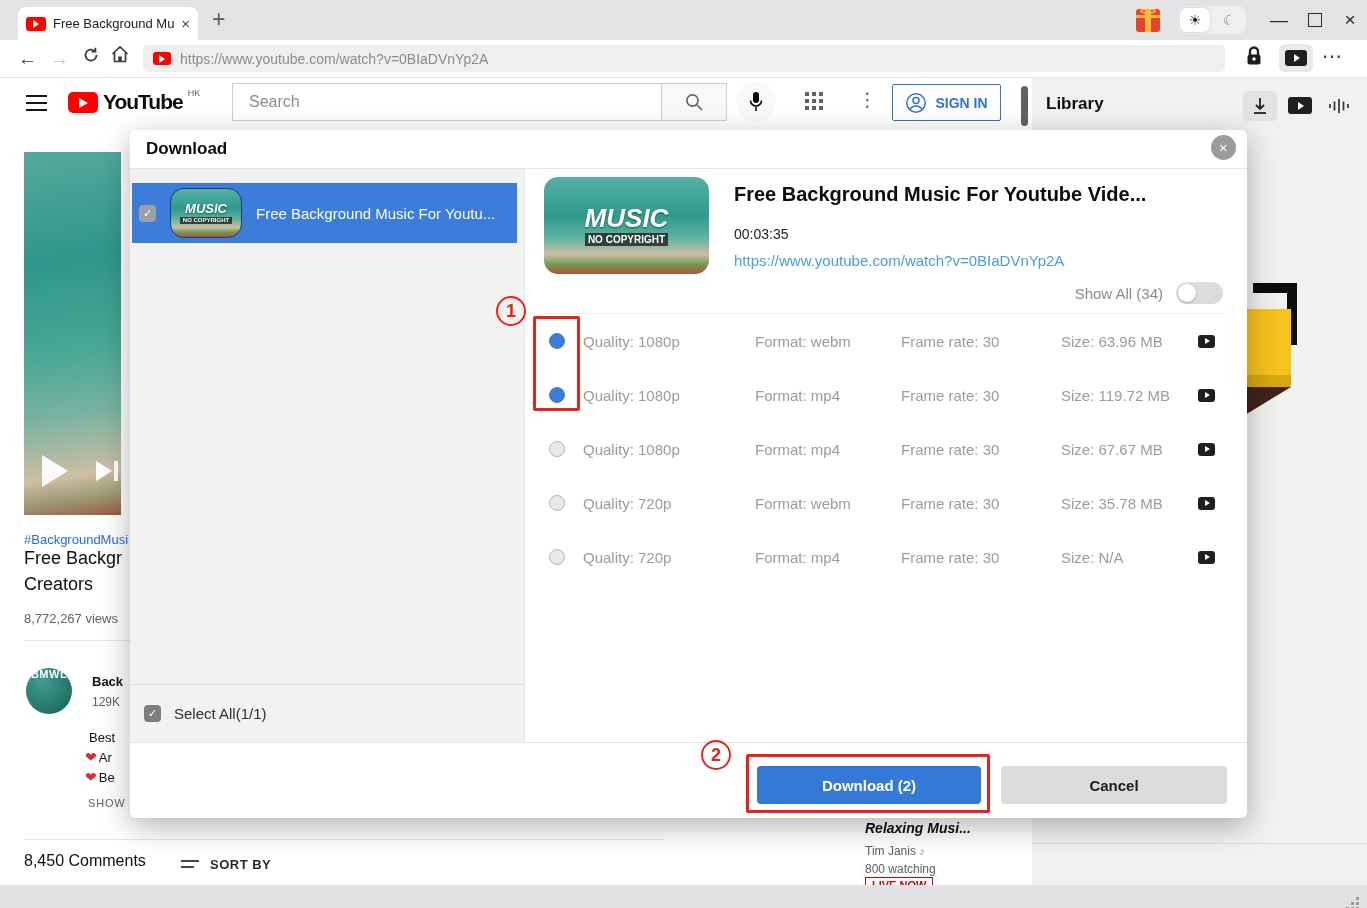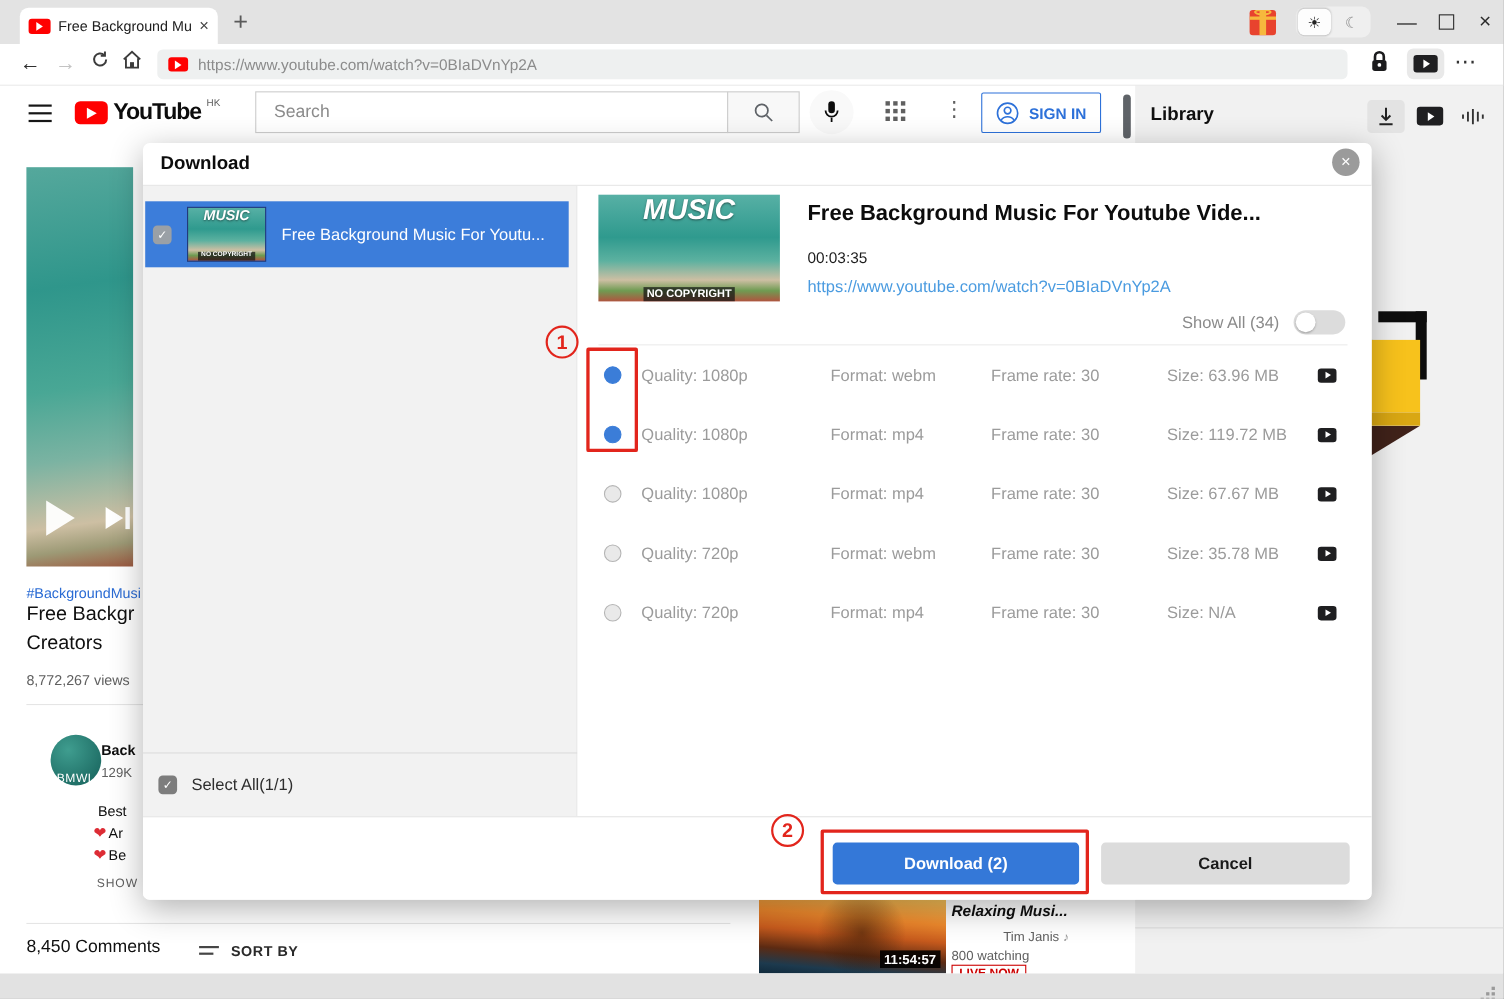--- a/index.html
+++ b/index.html
@@ -68,37 +68,37 @@
       background:linear-gradient(172deg,#55a89c 0%,#2f968b 30%,#49a795 55%,#7bb3a2 72%,#cdbfa3 88%,#9d9a76 94%,#9c5a41 100%);}
   .pl-play{position:absolute;left:18px;bottom:28px;border-left:26px solid #fff;border-top:16px solid transparent;border-bottom:16px solid transparent;opacity:.95;}
   .pl-next{position:absolute;left:72px;bottom:34px;display:flex;align-items:center;}
   .pl-next::before{content:'';border-left:16px solid #fff;border-top:10px solid transparent;border-bottom:10px solid transparent;}
   .pl-next::after{content:'';width:4px;height:20px;background:#fff;margin-left:2px;}
   .hashtag{position:absolute;left:24px;top:454px;font-size:13px;color:#2a6bd4;white-space:nowrap;}
   .vtitle{position:absolute;left:24px;font-size:18px;color:#0f0f0f;white-space:nowrap;}
   .views{position:absolute;left:24px;top:533px;font-size:13px;color:#606060;white-space:nowrap;}
   .divline{position:absolute;background:#e5e5e5;height:1px;}
   .avatar{position:absolute;left:26px;top:590px;width:46px;height:46px;border-radius:50%;
-      background:radial-gradient(circle at 35% 30%,#3f9d8f,#1f6e66 75%);display:flex;align-items:flex-end;justify-content:center;
-      color:#fff;font-weight:400;font-size:11px;letter-spacing:.5px;margin-left:20px;}
+      background:radial-gradient(circle at 35% 30%,#3f9d8f,#1f6e66 75%);display:flex;align-items:flex-start;justify-content:center;
+      color:#fff;font-weight:700;font-size:11px;letter-spacing:.5px;}
   .chname{position:absolute;left:92px;top:596px;font-size:13px;font-weight:700;color:#0f0f0f;white-space:nowrap;}
   .chsubs{position:absolute;left:92px;top:617px;font-size:12px;color:#606060;white-space:nowrap;}
   .cmt{position:absolute;left:85px;font-size:13px;color:#0f0f0f;white-space:nowrap;display:flex;align-items:center;gap:2px;}
   .heart{color:#dd2c35;font-size:14px;}
   .showmore{position:absolute;left:88px;top:719px;font-size:11px;color:#606060;letter-spacing:.8px;white-space:nowrap;}
   .ccount{position:absolute;left:24px;top:774px;font-size:16px;color:#0f0f0f;white-space:nowrap;}
   .sorticon{position:absolute;left:181px;top:782px;}
   .sorticon i{display:block;height:2px;background:#454545;margin-bottom:4px;}
   .sortby{position:absolute;left:210px;top:779px;font-size:13px;font-weight:600;color:#2a2a2a;letter-spacing:.5px;}
   .sgthumb{position:absolute;left:690px;top:740px;width:170px;height:67px;overflow:hidden;
       background:radial-gradient(circle at 55% 45%,rgba(40,20,5,.55),transparent 40%),
                  linear-gradient(185deg,#f6c35a 0%,#ef8a2d 28%,#c65a1d 48%,#5c2a12 70%,#1d3a4e 88%,#102a3c 100%);}
   .sgdur{position:absolute;right:5px;bottom:5px;background:rgba(0,0,0,.88);color:#fff;font-size:12px;font-weight:700;padding:1px 4px;}
   .sgtitle{position:absolute;left:865px;top:742px;font-size:14px;font-weight:700;color:#0f0f0f;white-space:nowrap;font-style:italic;}
-  .sgch{position:absolute;left:865px;top:766px;font-size:12px;color:#606060;white-space:nowrap;margin-left:47px;}
+  .sgch{position:absolute;left:865px;top:766px;font-size:12px;color:#606060;white-space:nowrap;}
   .note{color:#909090;font-size:11px;}
   .sgwatch{position:absolute;left:865px;top:784px;font-size:12px;color:#606060;white-space:nowrap;}
   .sglive{position:absolute;left:865px;top:799px;border:1px solid #c00;color:#c00;font-size:11px;font-weight:700;padding:1px 6px;white-space:nowrap;}
   
   .libpanel{position:absolute;left:1032px;top:78px;width:335px;height:807px;background:#f1f1f1;}
   .libtitle{position:absolute;left:14px;top:16px;font-size:17px;font-weight:700;color:#0f0f0f;}
   .lib-dl{position:absolute;left:211px;top:13px;width:34px;height:30px;background:#e3e3e3;border-radius:4px;display:flex;align-items:center;justify-content:center;}
   .lib-vid{position:absolute;left:256px;top:19px;width:24px;height:17px;}
   .lib-wave{position:absolute;left:296px;top:20px;}
   .libdiv{position:absolute;left:0;top:765px;width:335px;height:1px;background:#dcdcdc;}
@@ -120,21 +120,21 @@
   .dlg-title{position:absolute;left:16px;top:9px;font-size:17px;font-weight:700;color:#0c0c0c;}
   .dlg-close{position:absolute;left:1081px;top:5px;width:25px;height:25px;border-radius:50%;background:#9b9b9b;color:#fff;
              font-size:15px;display:flex;align-items:center;justify-content:center;cursor:pointer;}
   .dlg-hdiv{position:absolute;left:0;top:38px;width:1117px;height:1px;background:#e5e5e5;}
   .dlg-left{position:absolute;left:0;top:39px;width:395px;height:573px;background:#f2f2f2;border-right:1px solid #e6e6e6;box-sizing:border-box;}
   .sel-row{position:absolute;left:2px;top:14px;width:385px;height:60px;background:var(--sel-blue);display:flex;align-items:center;}
   .cb{width:17px;height:17px;border-radius:4px;display:flex;align-items:center;justify-content:center;color:#fff;font-size:11px;flex:0 0 auto;}
   .cb1{background:#9aa0a6;margin:0 14px 0 7px;}
   .cb2{background:#7d7d7d;margin-right:13px;}
   .thumb-art{background:linear-gradient(180deg,#57b0a5 0%,#2f9a8e 40%,#5cb1a0 62%,#cdbfa3 80%,#6f9b52 90%,#b0543f 100%);
-             display:flex;flex-direction:column;align-items:center;justify-content:space-between;overflow:hidden;flex:0 0 auto;}
+             display:flex;flex-direction:column;align-items:center;justify-content:center;overflow:hidden;flex:0 0 auto;border-radius:14px;}
   .t-music{color:#fff;font-weight:700;font-style:italic;text-shadow:0 1px 2px rgba(0,0,0,.5);line-height:1;}
   .t-nc{color:#fff;font-weight:700;background:rgba(20,20,20,.72);line-height:1.3;padding:0 3px;margin-top:2px;white-space:nowrap;}
   .sm-thumb{width:72px;height:50px;border:1px solid #223a7a;box-sizing:border-box;}
   .sm-thumb .t-music{font-size:13px;}
   .sm-thumb .t-nc{font-size:6px;}
   .sel-title{color:#fff;font-size:15px;margin-left:14px;white-space:nowrap;overflow:hidden;}
   .list-div{position:absolute;left:0;top:515px;width:395px;height:1px;background:#dcdcdc;}
   .selall{position:absolute;left:0;top:516px;width:395px;height:57px;display:flex;align-items:center;padding-left:14px;box-sizing:border-box;}
   .selall-lbl{font-size:15px;color:#2e2e2e;}
   .dlg-right{position:absolute;left:395px;top:39px;width:722px;height:573px;background:#fff;}
@@ -305,23 +305,20 @@
     </span>
     <span class="showmore">SHOW</span>
     <span class="divline" style="left:24px;top:761px;width:640px;"></span>
     <span class="ccount">8,450 Comments</span>
     <span class="sorticon">
         <i style="width:18px;"></i>
         <i style="width:13px;"></i>
       </span>
     <span class="sortby">SORT BY</span>
 
-    <div class="sgthumb">
-      <span class="sgdur">11:54:57</span>
-    </div>
     <span class="sgtitle">Relaxing Musi...</span>
     <span class="sgch"><span>Tim Janis</span> <span class="note">♪</span></span>
     <span class="sgwatch">800 watching</span>
     <span class="sglive">LIVE NOW</span>
   </div>
 
   <div class="libpanel">
     <span class="libtitle">Library</span>
     <span class="lib-dl">
       <svg width="16" height="18">

